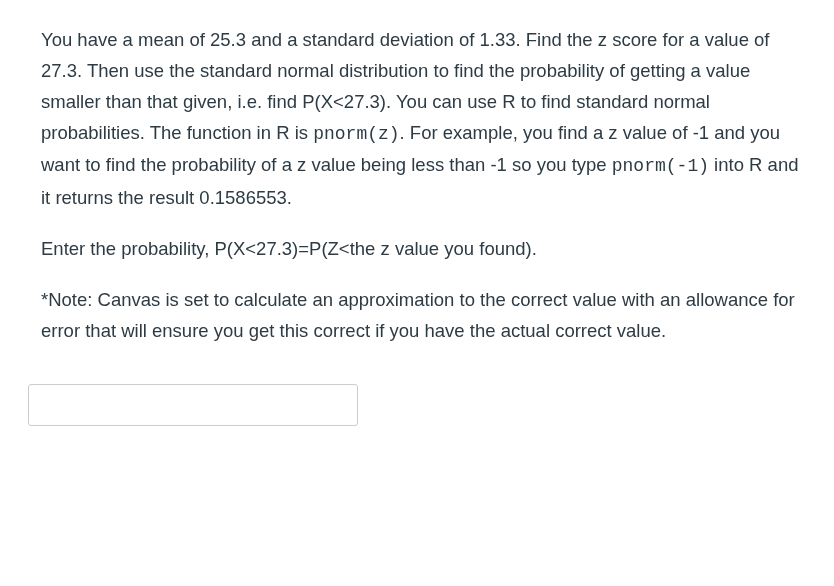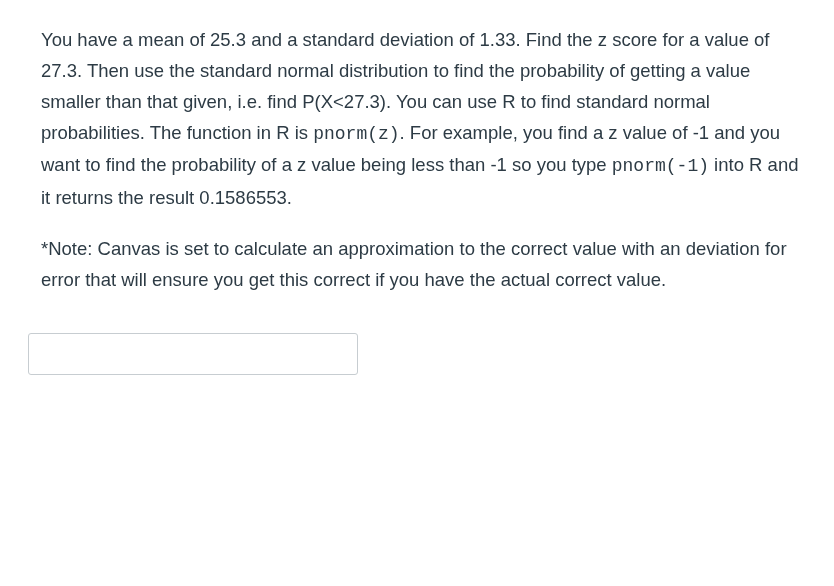--- a/index.html
+++ b/index.html
@@ -43,19 +43,20 @@
   </style>
 </head>
 <body>
 
 
 
 <div class="question-text">
   <p class="paragraph">
     <span>You have a mean of 25.3 and a standard deviation of 1.33.  Find the z score for a value of 27.3.  Then use the standard normal distribution to find the probability of getting a value smaller than that given, i.e. find P(X&lt;27.3).  You can use R to find standard normal probabilities.  The function in R is </span><span class="code">pnorm(z)</span><span>.  For example, you find a z value of -1 and you want to find the probability of a z value being less than -1 so you type </span><span class="code">pnorm(-1)</span><span> into R and it returns the result 0.1586553.</span>
   </p>
-  <p class="paragraph">*Note: Canvas is set to calculate an approximation to the correct value with an deviation for error that will ensure you get this correct if you have the actual correct value.</p>
+  <p class="paragraph">Enter the probability, P(X&lt;27.3)=P(Z&lt;the z value you found).</p>
+  <p class="paragraph">*Note: Canvas is set to calculate an approximation to the correct value with an allowance for error that will ensure you get this correct if you have the actual correct value.</p>
 </div>
 
 <input type="text" class="answer-input" value="" style="">
 
 
 
 
 </body></html>

